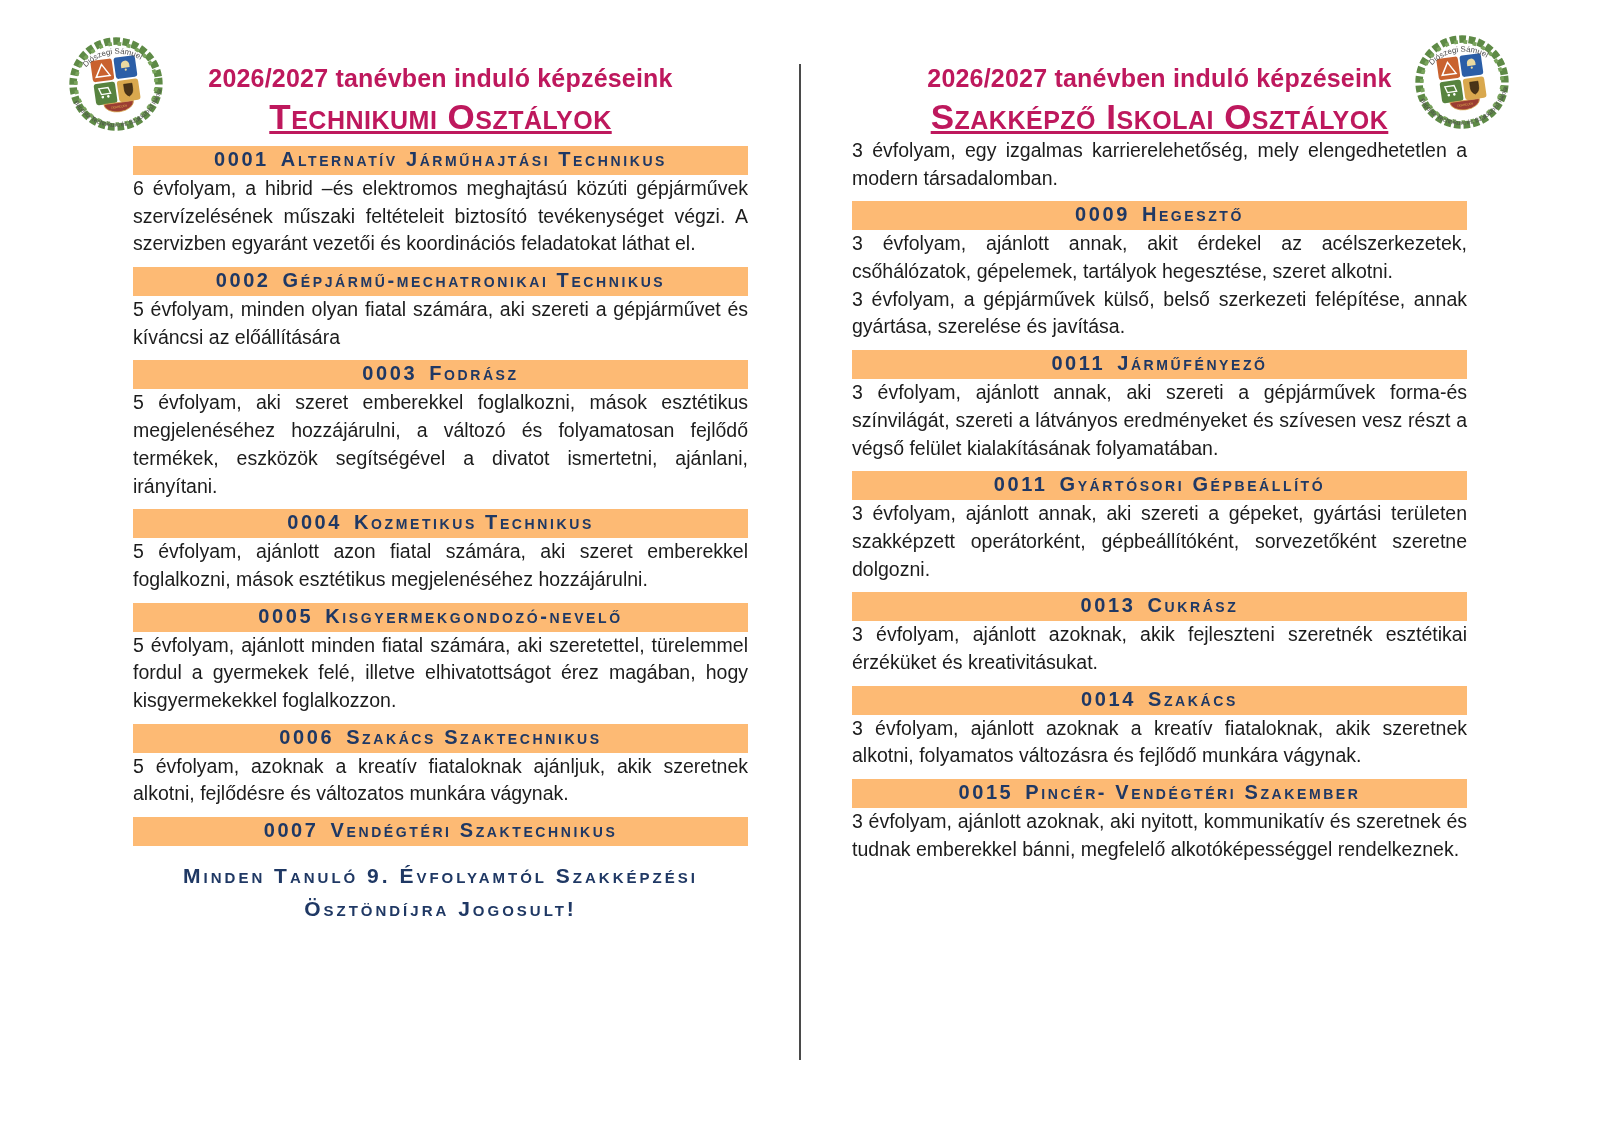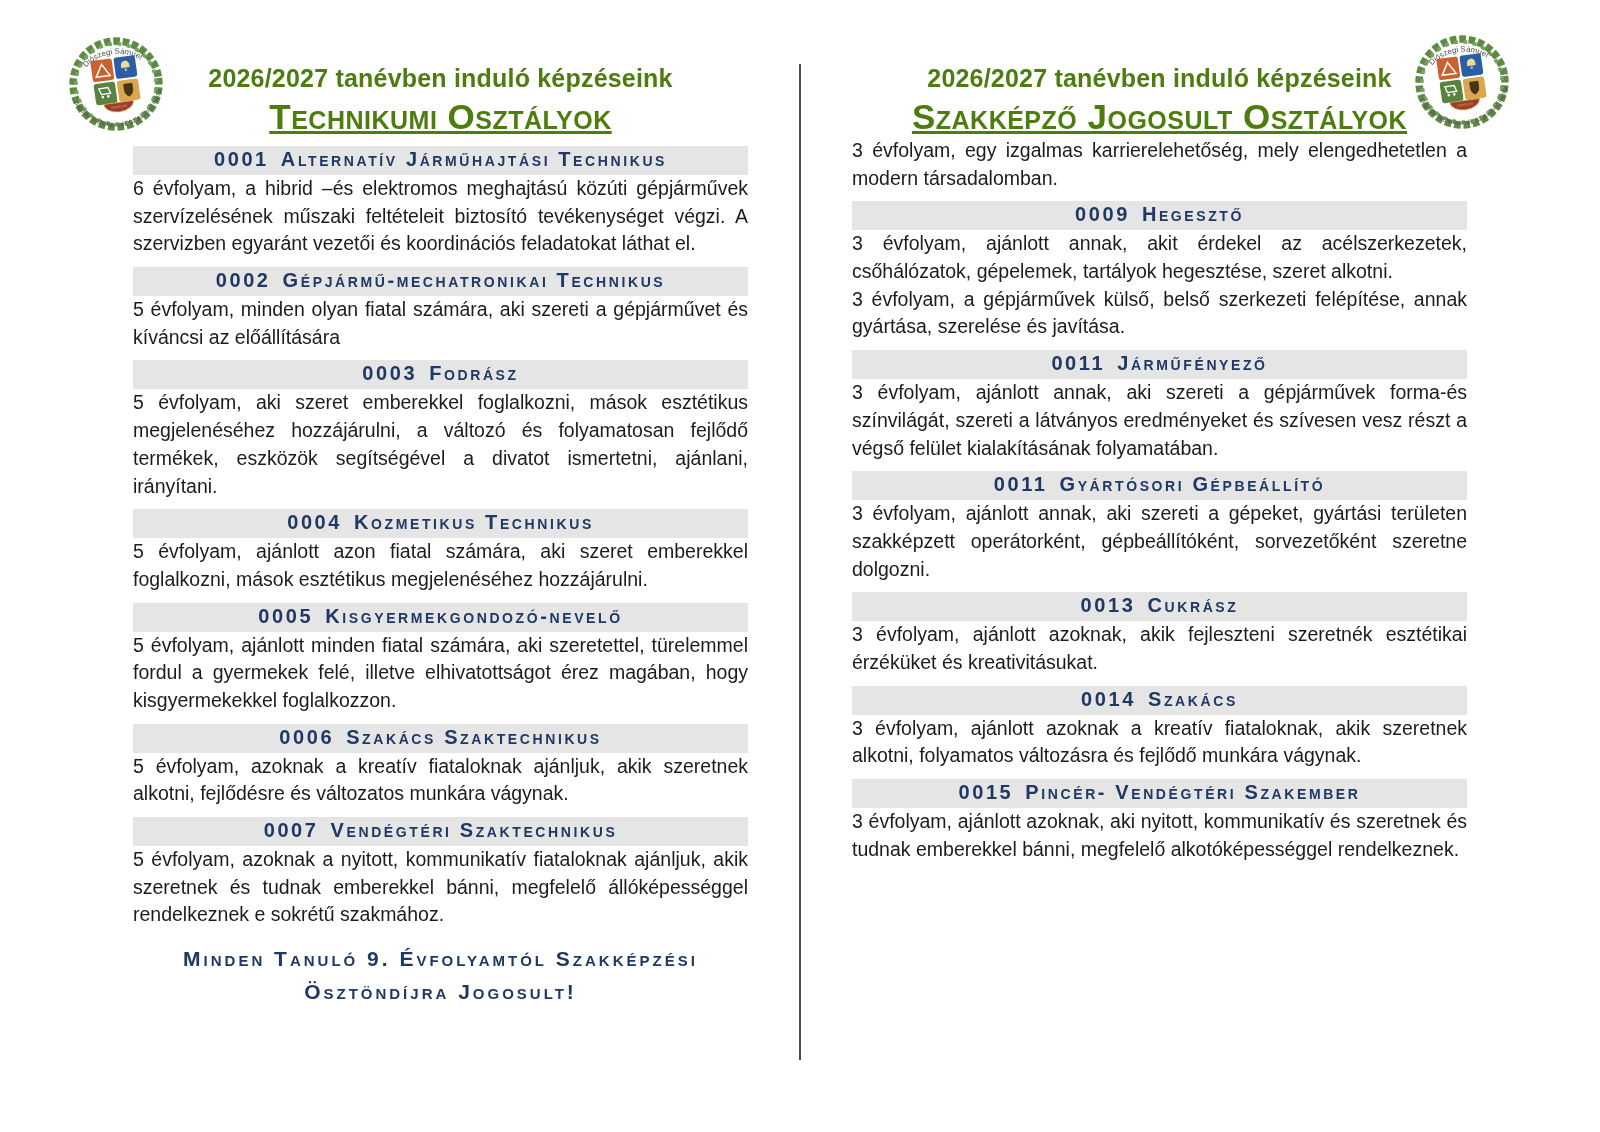--- a/index.html
+++ b/index.html
@@ -10,26 +10,26 @@
     font-family:"Liberation Sans", sans-serif;
     overflow:hidden;
   }
   .divider{
     position:absolute;left:799px;top:64px;width:2px;height:996px;
     background:#4a4a4a;
   }
   .col{position:absolute;top:0;width:615px;}
   .col-left{left:133px;}
   .col-right{left:852px;}
-  .head{padding-top:64px;text-align:center;color:#4d7c0f;font-weight:bold;}
+  .head{padding-top:64px;text-align:center;color:#be185d;font-weight:bold;}
   .head-line1{font-size:25px;letter-spacing:0.2px;}
   .head-line2{font-size:35px;margin-top:4px;font-variant:small-caps;letter-spacing:0.5px;text-decoration:underline;}
   .bar{
     margin-top:9px;
-    background:#e5e5e5;
+    background:#fdba74;
     color:#1F3864;
     font-weight:bold;
     text-align:center;
     font-size:20px;
     font-variant:small-caps;
     letter-spacing:2.6px;
     padding:2px 0 4px 0;
   }
   .bar .title{margin-left:12px;}
   .sec-body{
@@ -161,29 +161,28 @@
     <p class="sec-body">5 évfolyam, ajánlott minden fiatal számára, aki szeretettel, türelemmel fordul a gyermekek felé, illetve elhivatottságot érez magában, hogy kisgyermekekkel foglalkozzon.</p>
 
     <div class="bar">
       <span class="code">0006</span><span class="title">Szakács Szaktechnikus</span>
     </div>
     <p class="sec-body">5 évfolyam, azoknak a kreatív fiataloknak ajánljuk, akik szeretnek alkotni, fejlődésre és változatos munkára vágynak.</p>
 
     <div class="bar">
       <span class="code">0007</span><span class="title">Vendégtéri Szaktechnikus</span>
     </div>
-    <p class="sec-body">5 évfolyam, azoknak a nyitott, kommunikatív fiataloknak ajánljuk, akik szeretnek és tudnak emberekkel bánni, megfelelő állóképességgel rendelkeznek e sokrétű szakmához.</p>
 
     <div class="footer-note">Minden Tanuló 9. Évfolyamtól Szakképzési Ösztöndíjra Jogosult!</div>
   </div>
 
   <div class="col col-right">
     <div class="head">
       <div class="head-line1">2026/2027 tanévben induló képzéseink</div>
-      <div class="head-line2">Szakképző Jogosult Osztályok</div>
+      <div class="head-line2">Szakképző Iskolai Osztályok</div>
     </div>
 
     <p class="sec-body">3 évfolyam, egy izgalmas karrierelehetőség, mely elengedhetetlen a modern társadalomban.</p>
 
     <div class="bar">
       <span class="code">0009</span><span class="title">Hegesztő</span>
     </div>
     <p class="sec-body">3 évfolyam, ajánlott annak, akit érdekel az acélszerkezetek, csőhálózatok, gépelemek, tartályok hegesztése, szeret alkotni.</p>
 
     <p class="sec-body">3 évfolyam, a gépjárművek külső, belső szerkezeti felépítése, annak gyártása, szerelése és javítása.</p>

